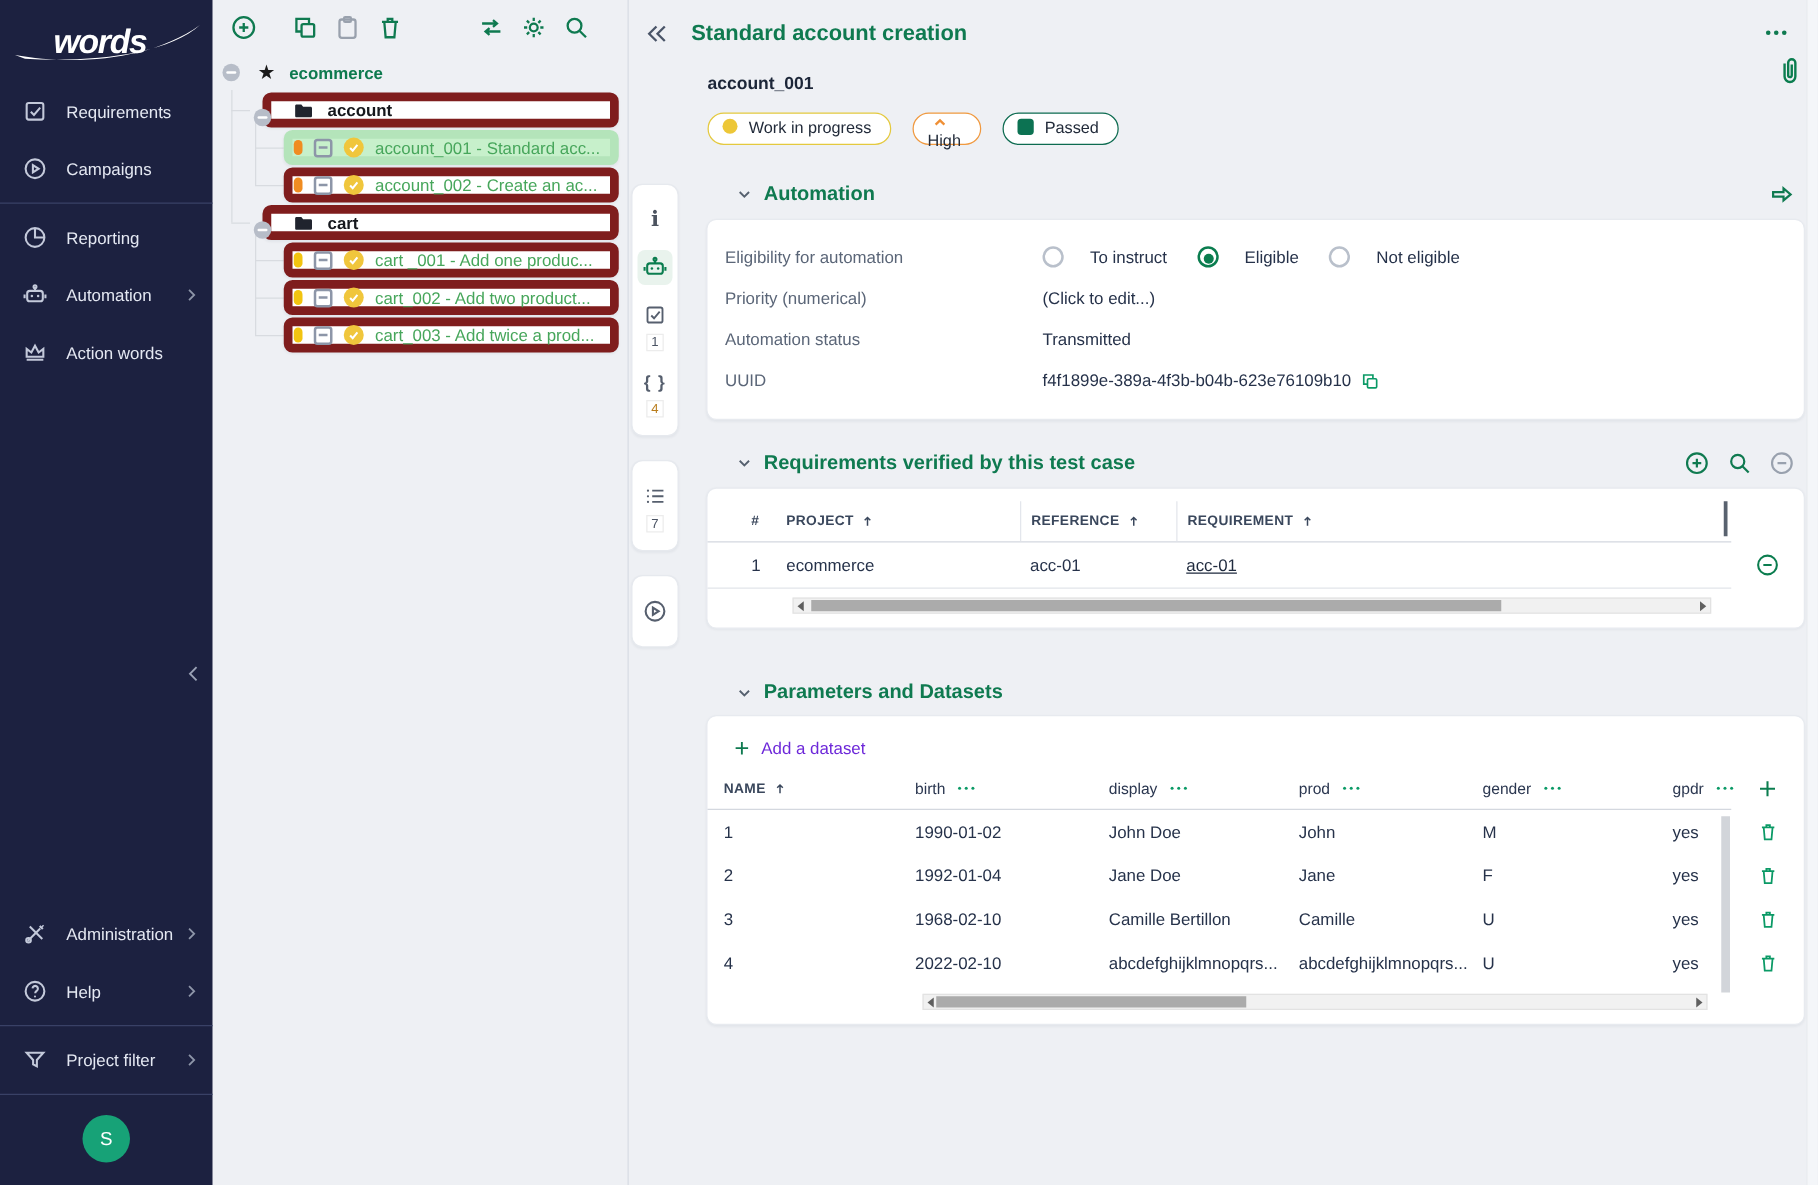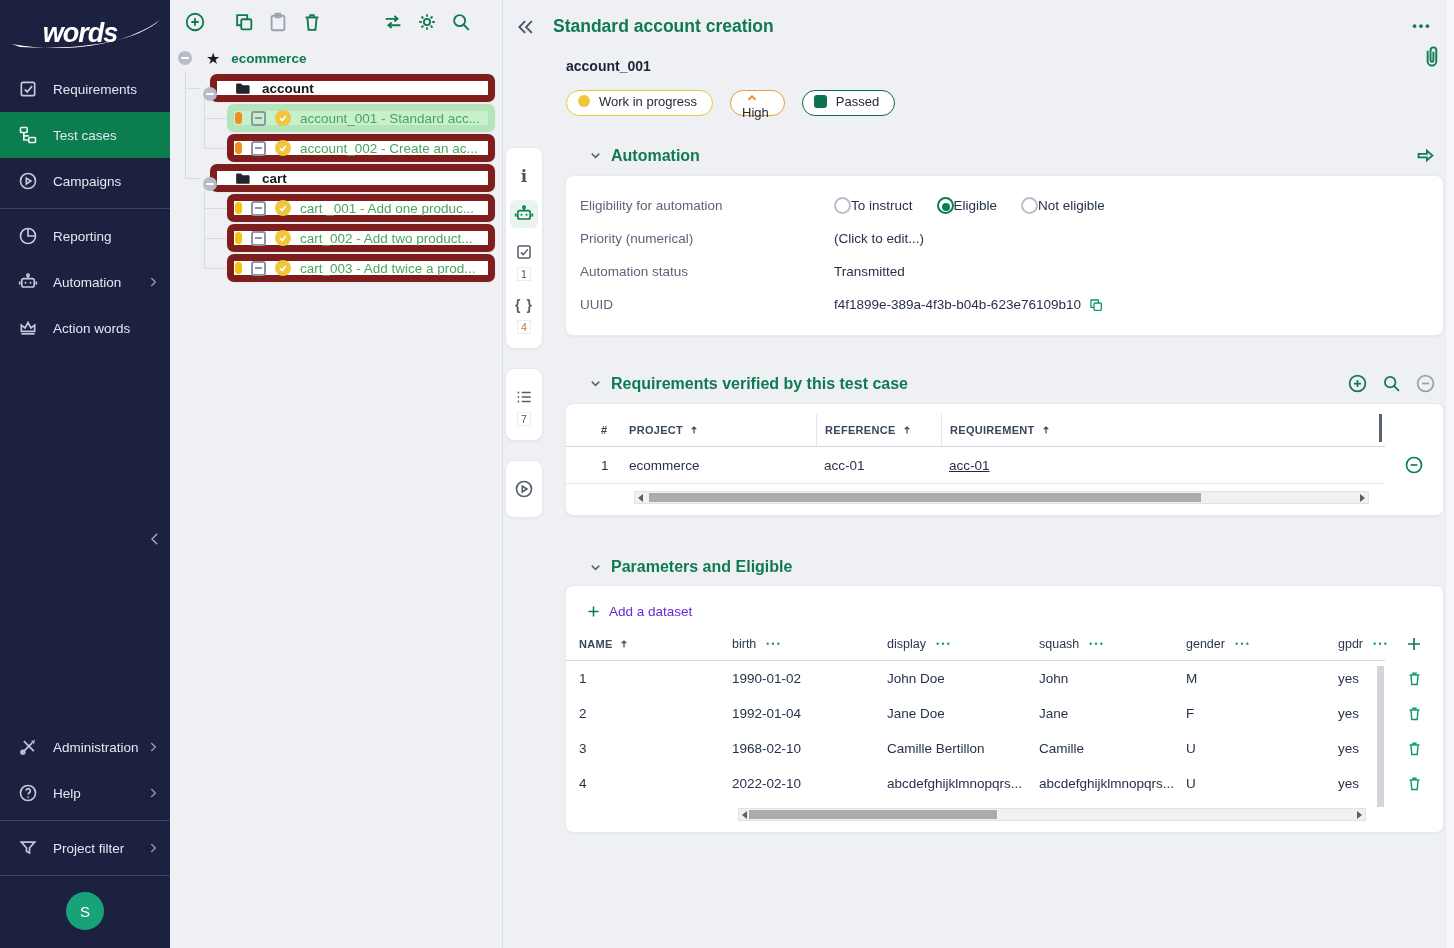--- a/index.html
+++ b/index.html
@@ -73,36 +73,36 @@
   .ref-row { margin:21px 0 16px 50px; font-size:14px; font-weight:700; color:#1c2638; }
   .chips-row { margin:15px 0 0 50px; display:flex; gap:17px; }
   .chip { display:inline-flex; align-items:center; height:26px; padding:0 15px 4px 11px; border:1.5px solid; border-radius:14px; background:#fff; font-size:13px; color:#222b3a; cursor:pointer; }
   .chip .dot { width:12px; height:12px; border-radius:50%; margin-right:9px; }
   .chip .sq { width:13px; height:13px; border-radius:3px; margin-right:9px; }
   .chip .caret { width:14px; height:14px; margin-right:7px; color:#ef8f35; }
   .paperclip { position:absolute; right:11px; top:44px; width:23px; height:26px; color:#0b7d4f; cursor:pointer; }
 
   
   .section { margin:0 10px 0 62px; }
-  .sec-auto { margin-top:29px; } .sec-req { margin-top:37px; } .sec-ds { margin-top:42px; }
+  .sec-auto { margin-top:29px; } .sec-req { margin-top:24px; } .sec-ds { margin-top:42px; }
   .section-head { display:flex; align-items:center; padding:0 8px 0 23px; margin-bottom:9px; }
   .sec-chev { width:15px; height:15px; color:#55606e; cursor:pointer; flex:none; }
   .sec-title { margin-left:8px; font-size:16px; font-weight:700; color:#0f7a50; }
   .sec-actions { margin-left:auto; display:flex; align-items:center; gap:13px; }
   .sec-actions .aico { width:21px; height:21px; color:#0f7a50; cursor:pointer; }
   .sec-actions .aico.grey { color:#99a1ae; }
   .card { background:#fff; border:1px solid #e7eaef; border-radius:8px; box-shadow:0 1px 2px rgba(25,35,60,.05); position:relative; }
 
   
   .auto-card { padding:13px 0 14px; }
   .fld-row { display:flex; align-items:center; min-height:33px; padding:0 14px; }
   .fld-label { width:254px; flex:none; font-size:13.5px; color:#5b6678; }
   .fld-value { font-size:13.5px; color:#26324a; display:flex; align-items:center; }
   .radio-grp { display:flex; align-items:center; gap:24px; }
-  .radio { display:flex; align-items:center; gap:0; cursor:pointer; font-size:13.5px; color:#26324a; }
+  .radio { display:flex; align-items:center; gap:21px; cursor:pointer; font-size:13.5px; color:#26324a; }
   .rdot { width:17px; height:17px; border-radius:50%; border:2px solid #b9c0cb; background:#fff; flex:none; position:relative; }
   .radio.sel .rdot { border-color:#0b7d4f; }
   .radio.sel .rdot::after { content:""; position:absolute; left:3.5px; top:3.5px; width:8px; height:8px; border-radius:50%; background:#0b7d4f; }
   .copy-ico { width:16px; height:16px; color:#0b9a66; margin-left:7px; cursor:pointer; }
   .editable { cursor:pointer; }
 
   
   .req-card { padding:10px 0 8px; }
   .tgrid { display:grid; grid-template-columns:50px 187px 125px 1fr 58px; padding-left:13px; align-items:center; }
   .th { font-size:11px; font-weight:700; letter-spacing:.3px; color:#3a475c; display:flex; align-items:center; height:32px; cursor:pointer; }
@@ -153,30 +153,20 @@
   <nav>
     <div class="nav-item">
       <span class="nico">
           <svg viewBox="0 0 24 24" fill="none" stroke="currentColor" stroke-width="2">
             <rect x="4" y="4" width="16" height="16" rx="2"></rect>
             <path d="M8 12.5l3 3 6-7"></path>
           </svg>
         </span>
       <span>Requirements</span>
     </div>
-    <div class="nav-item active">
-      <span class="nico">
-          <svg viewBox="0 0 24 24" fill="none" stroke="currentColor" stroke-width="2">
-            <rect x="3" y="3" width="8" height="6" rx="1"></rect>
-            <rect x="13" y="15" width="8" height="6" rx="1"></rect>
-            <path d="M7 9v9h6M7 13h6"></path>
-          </svg>
-        </span>
-      <span>Test cases</span>
-    </div>
     <div class="nav-item">
       <span class="nico">
           <svg viewBox="0 0 24 24" fill="none" stroke="currentColor" stroke-width="2">
             <circle cx="12" cy="12" r="9"></circle>
             <path d="M10 8.5l5.5 3.5-5.5 3.5z"></path>
           </svg>
         </span>
       <span>Campaigns</span>
     </div>
     <div class="nav-div"></div>
@@ -666,21 +656,21 @@
     </div>
   </div>
 
   <div class="section sec-ds">
     <div class="section-head">
       <span class="sec-chev">
           <svg viewBox="0 0 24 24" fill="none" stroke="currentColor" stroke-width="2.4">
             <path d="M6 9l6 6 6-6"></path>
           </svg>
         </span>
-      <span class="sec-title">Parameters and Eligible</span>
+      <span class="sec-title">Parameters and Datasets</span>
     </div>
     <div class="card ds-card">
       <div class="vthumb-grey"></div>
       <div class="add-ds">
         <span class="aico">
             <svg viewBox="0 0 24 24" fill="none" stroke="currentColor" stroke-width="2.4">
               <path d="M12 4v16M4 12h16"></path>
             </svg>
           </span>
         <span>Add a dataset</span>
@@ -708,21 +698,21 @@
             <span>display</span>
             <span class="dots-menu">
               <svg viewBox="0 0 24 8" fill="currentColor">
                 <circle cx="4" cy="4" r="1.8"></circle>
                 <circle cx="12" cy="4" r="1.8"></circle>
                 <circle cx="20" cy="4" r="1.8"></circle>
               </svg>
             </span>
           </span>
         <span class="pth">
-            <span>squash</span>
+            <span>prod</span>
             <span class="dots-menu">
               <svg viewBox="0 0 24 8" fill="currentColor">
                 <circle cx="4" cy="4" r="1.8"></circle>
                 <circle cx="12" cy="4" r="1.8"></circle>
                 <circle cx="20" cy="4" r="1.8"></circle>
               </svg>
             </span>
           </span>
         <span class="pth">
             <span>gender</span>

